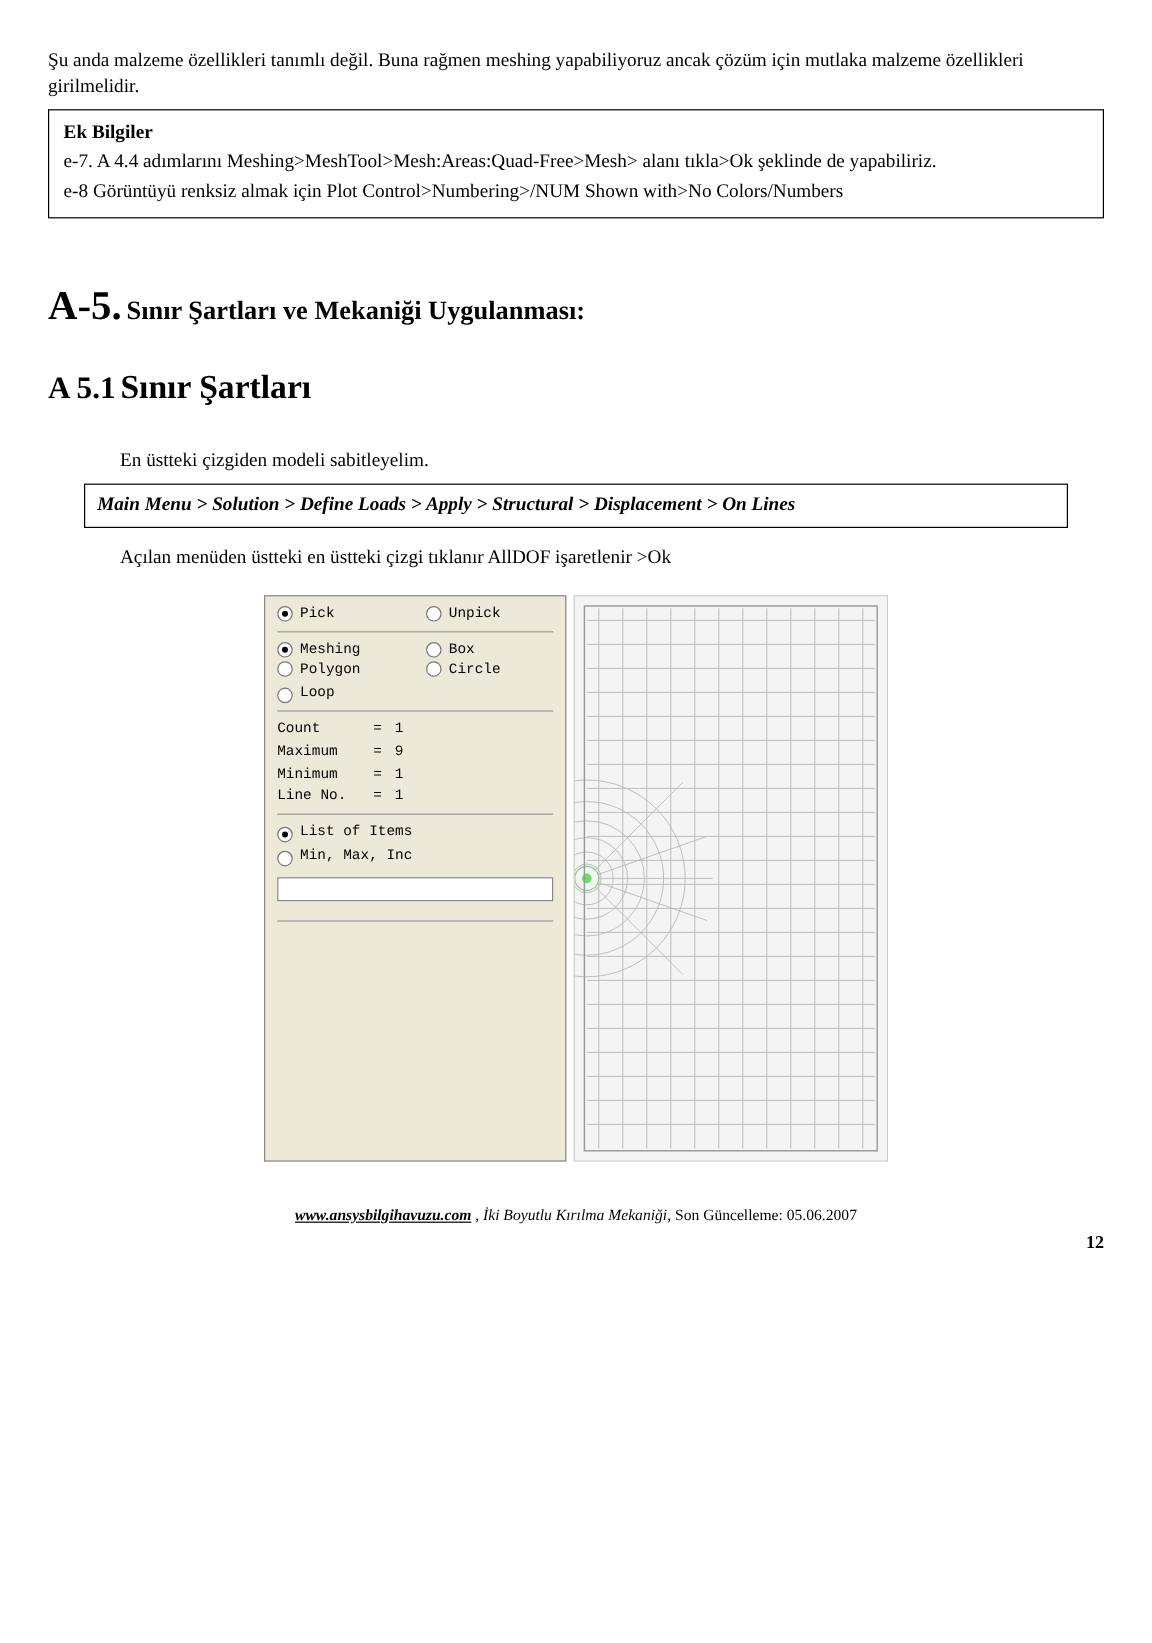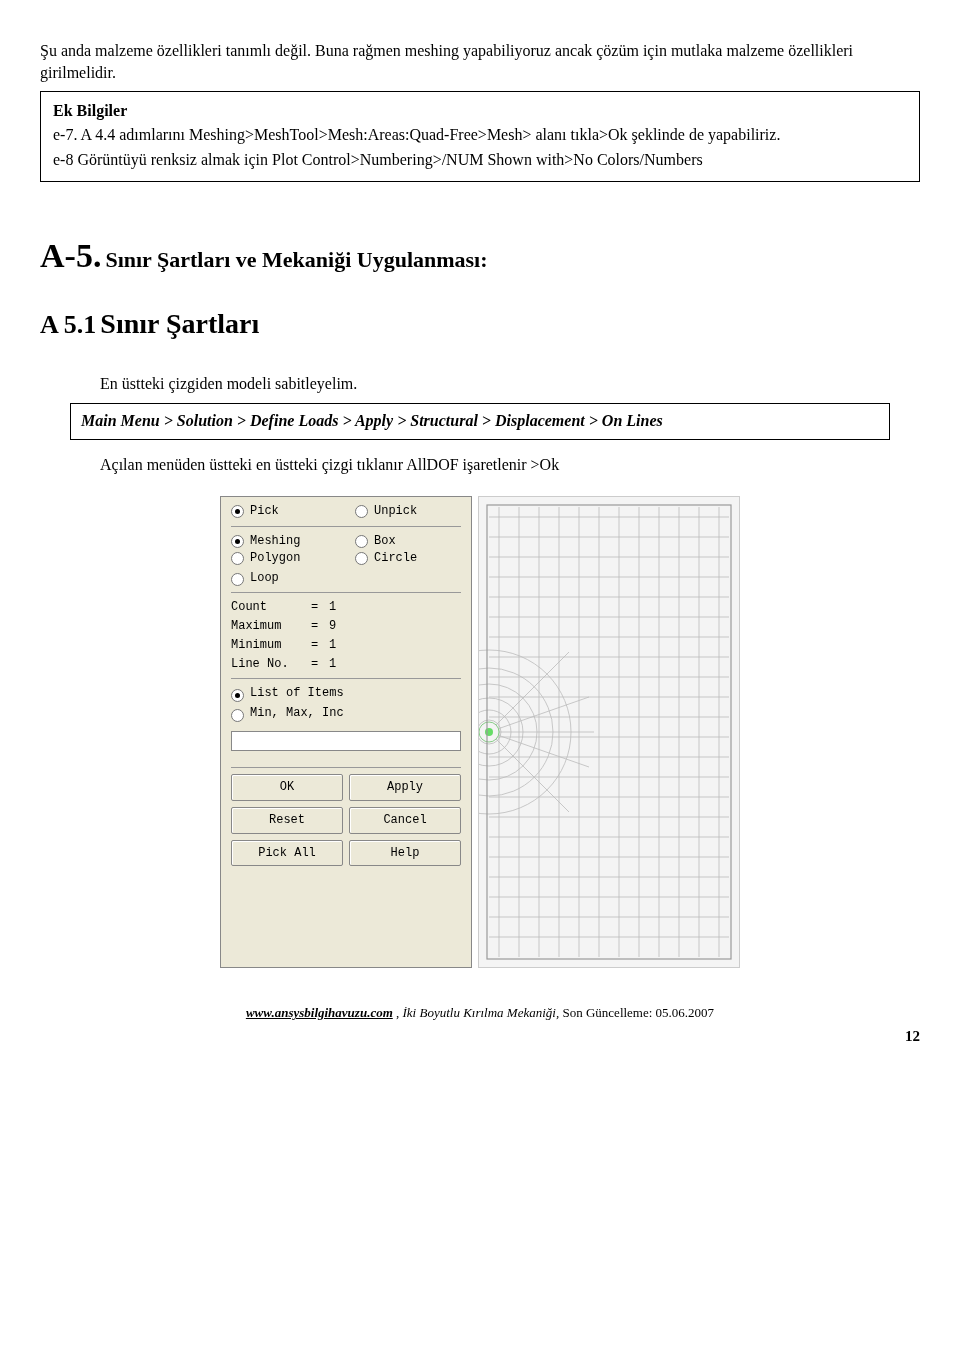--- a/index.html
+++ b/index.html
@@ -248,28 +248,20 @@
       <div class="radio-row">
         <span class="radio-dot selected"></span>
         <span class="mono">List of Items</span>
       </div>
       <div class="radio-row">
         <span class="radio-dot"></span>
         <span class="mono">Min, Max, Inc</span>
       </div>
       <input type="text" class="text-input" style="">
       <hr class="hr">
-      <div class="btn-grid">
-        <div class="btn">OK</div>
-        <div class="btn">Apply</div>
-        <div class="btn">Reset</div>
-        <div class="btn">Cancel</div>
-        <div class="btn">Pick All</div>
-        <div class="btn">Help</div>
-      </div>
     </div>
   </div>
 
   <div class="mesh-panel">
     <svg class="mesh-svg" width="260" height="470" viewBox="0 0 260 470">
       <rect x="0" y="0" width="260" height="470" fill="#f4f4f4"></rect>
       <g stroke="#bbb" stroke-width="0.8" fill="none">
 
         <line x1="20" y1="10" x2="20" y2="460"></line>
           <line x1="40" y1="10" x2="40" y2="460"></line>

